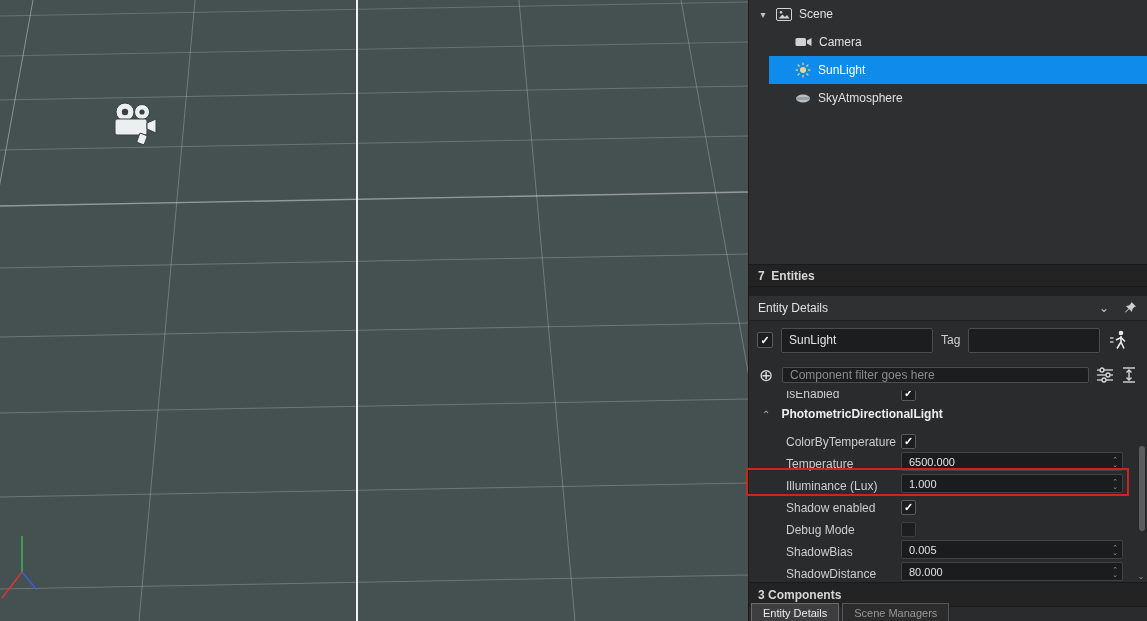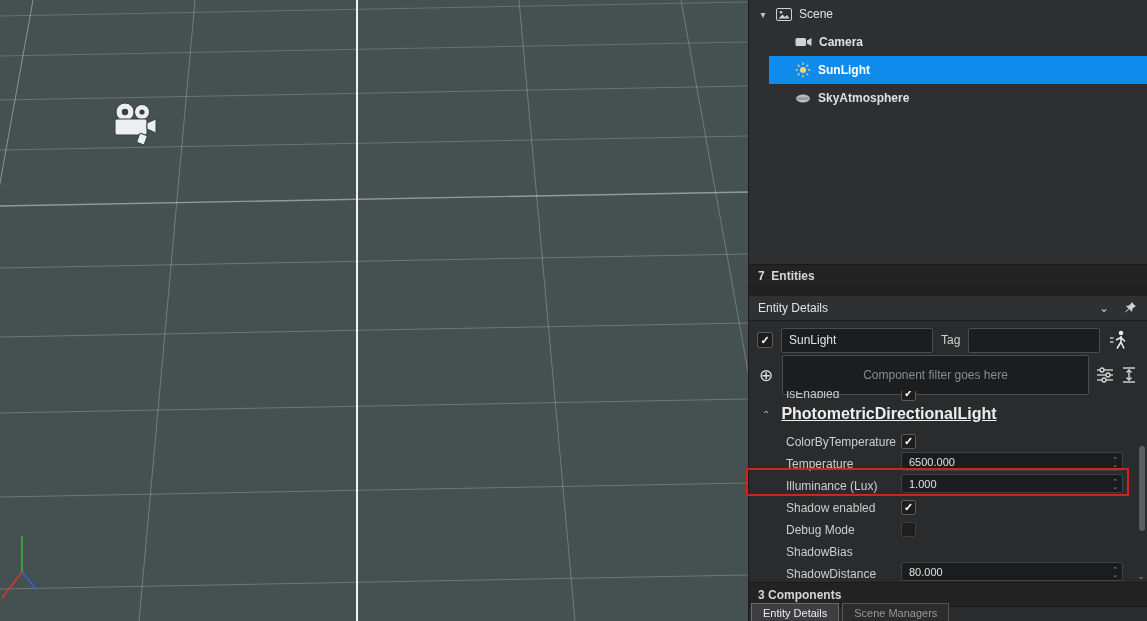--- a/index.html
+++ b/index.html
@@ -14,21 +14,21 @@
   .axis-gizmo { position:absolute; left:0; top:520px; }
 
   
   .right { position:absolute; left:748px; top:0; width:399px; height:621px;
     background:#2a2b2c; border-left:1px solid #1c1c1c; color:#e0e0e0; }
 
   
   .outliner { position:absolute; top:0; left:0; right:0; height:264px; background:#2e2f31; }
   .o-row { height:28px; display:flex; align-items:center; gap:7px; font-size:12px; color:#dfe1e2; }
   .o-row.root { padding-left:8px; }
-  .o-row.child { padding-left:46px;font-weight:bold; }
+  .o-row.child { padding-left:46px; }
   .o-row.selected { background:#0f8ceb; margin-left:20px; padding-left:26px; color:#ffffff; }
   .expander { font-size:10px; color:#c2c5c7; width:12px; text-align:center; }
 
   .count-bar { position:absolute; left:0; right:0; background:#232323;
     border-top:1px solid #1a1a1a; border-bottom:1px solid #1a1a1a;
     font-size:12px; font-weight:bold; color:#d6d6d6; display:flex; align-items:center;
     padding-left:9px; white-space:pre; }
   .entities-bar { top:264px; height:23px; }
   .components-bar { top:582px; height:25px; }
   .panel-gap { position:absolute; top:287px; height:9px; left:0; right:0; background:#212121; }
@@ -51,32 +51,32 @@
   .text-input { background:#1c1d1e; border:1px solid #4a4c4e; border-radius:2px; color:#e2e2e2;
     font-size:12px; padding:0 7px; height:25px; outline:none; font-family:inherit; }
   .name-input { width:152px; }
   .tag-label { font-size:12px; color:#d0d0d0; }
   .tag-input { width:132px; }
 
   
   .filter-row { position:absolute; top:359px; height:32px; left:0; right:0;
     display:flex; align-items:center; padding:0 10px 0 8px; gap:7px; }
   .plus-glyph { font-size:17px; color:#dcdcdc; width:18px; text-align:center; line-height:1; }
-  .filter-input { flex:1; height:40px;text-align:center; }
+  .filter-input { flex:1; height:16px; }
   .filter-input::placeholder { color:#8b8b8b; }
 
   
   .props { position:absolute; top:391px; height:191px; left:0; right:0; overflow:hidden; }
   .prop-row { position:relative; height:22px; display:flex; align-items:flex-end; margin-right:20px; }
   .prop-row.clipped { margin-top:-12px; }
   .prop-label { margin-left:37px; width:115px; font-size:12px; color:#cdcdcd;
     white-space:nowrap; overflow:hidden; }
   .section-header { height:26px; display:flex; align-items:center; }
   .caret { margin-left:13px; color:#b5b5b5; font-size:10px; }
-  .section-title { margin-left:11px; font-weight:bold; font-size:16px; color:#ededed;text-decoration:underline; }
+  .section-title { margin-left:11px; font-weight:bold; font-size:12px; color:#ededed; }
   .spin { display:flex; align-items:center; background:#1b1c1d; border:1px solid #404244;
     border-radius:2px; height:19px; width:222px; padding:0 4px 0 7px;gap:29px; }
   .spin-value { flex:1; font-size:11px; color:#e0e0e0; }
   .spin-arrows { display:flex; flex-direction:column; align-items:center; color:#9a9a9a; }
   .spin-arrows span { font-size:7px; line-height:5px; height:5px; display:block; }
 
   .red-highlight { position:absolute; left:-3px; top:468px; width:383px; height:28px;
     border:2px solid #cf241c; z-index:6; pointer-events:none; }
 
   .sb-thumb { position:absolute; right:2px; top:55px; width:6px; height:85px;
@@ -291,20 +291,27 @@
           </span>
       </div>
 
       <div class="prop-row">
         <span class="prop-label">Debug Mode</span>
         <span class="cb unchecked"></span>
       </div>
 
       <div class="prop-row">
         <span class="prop-label">ShadowBias</span>
+        <div class="spin">
+          <span class="spin-value">0.005</span>
+          <span class="spin-arrows">
+            <span>⌃</span>
+              <span>⌄</span>
+          </span>
+        </div>
       </div>
 
       <div class="prop-row">
         <span class="prop-label">ShadowDistance</span>
         <div class="spin">
           <span class="spin-value">80.000</span>
           <span class="spin-arrows">
             <span>⌃</span>
               <span>⌄</span>
           </span>

